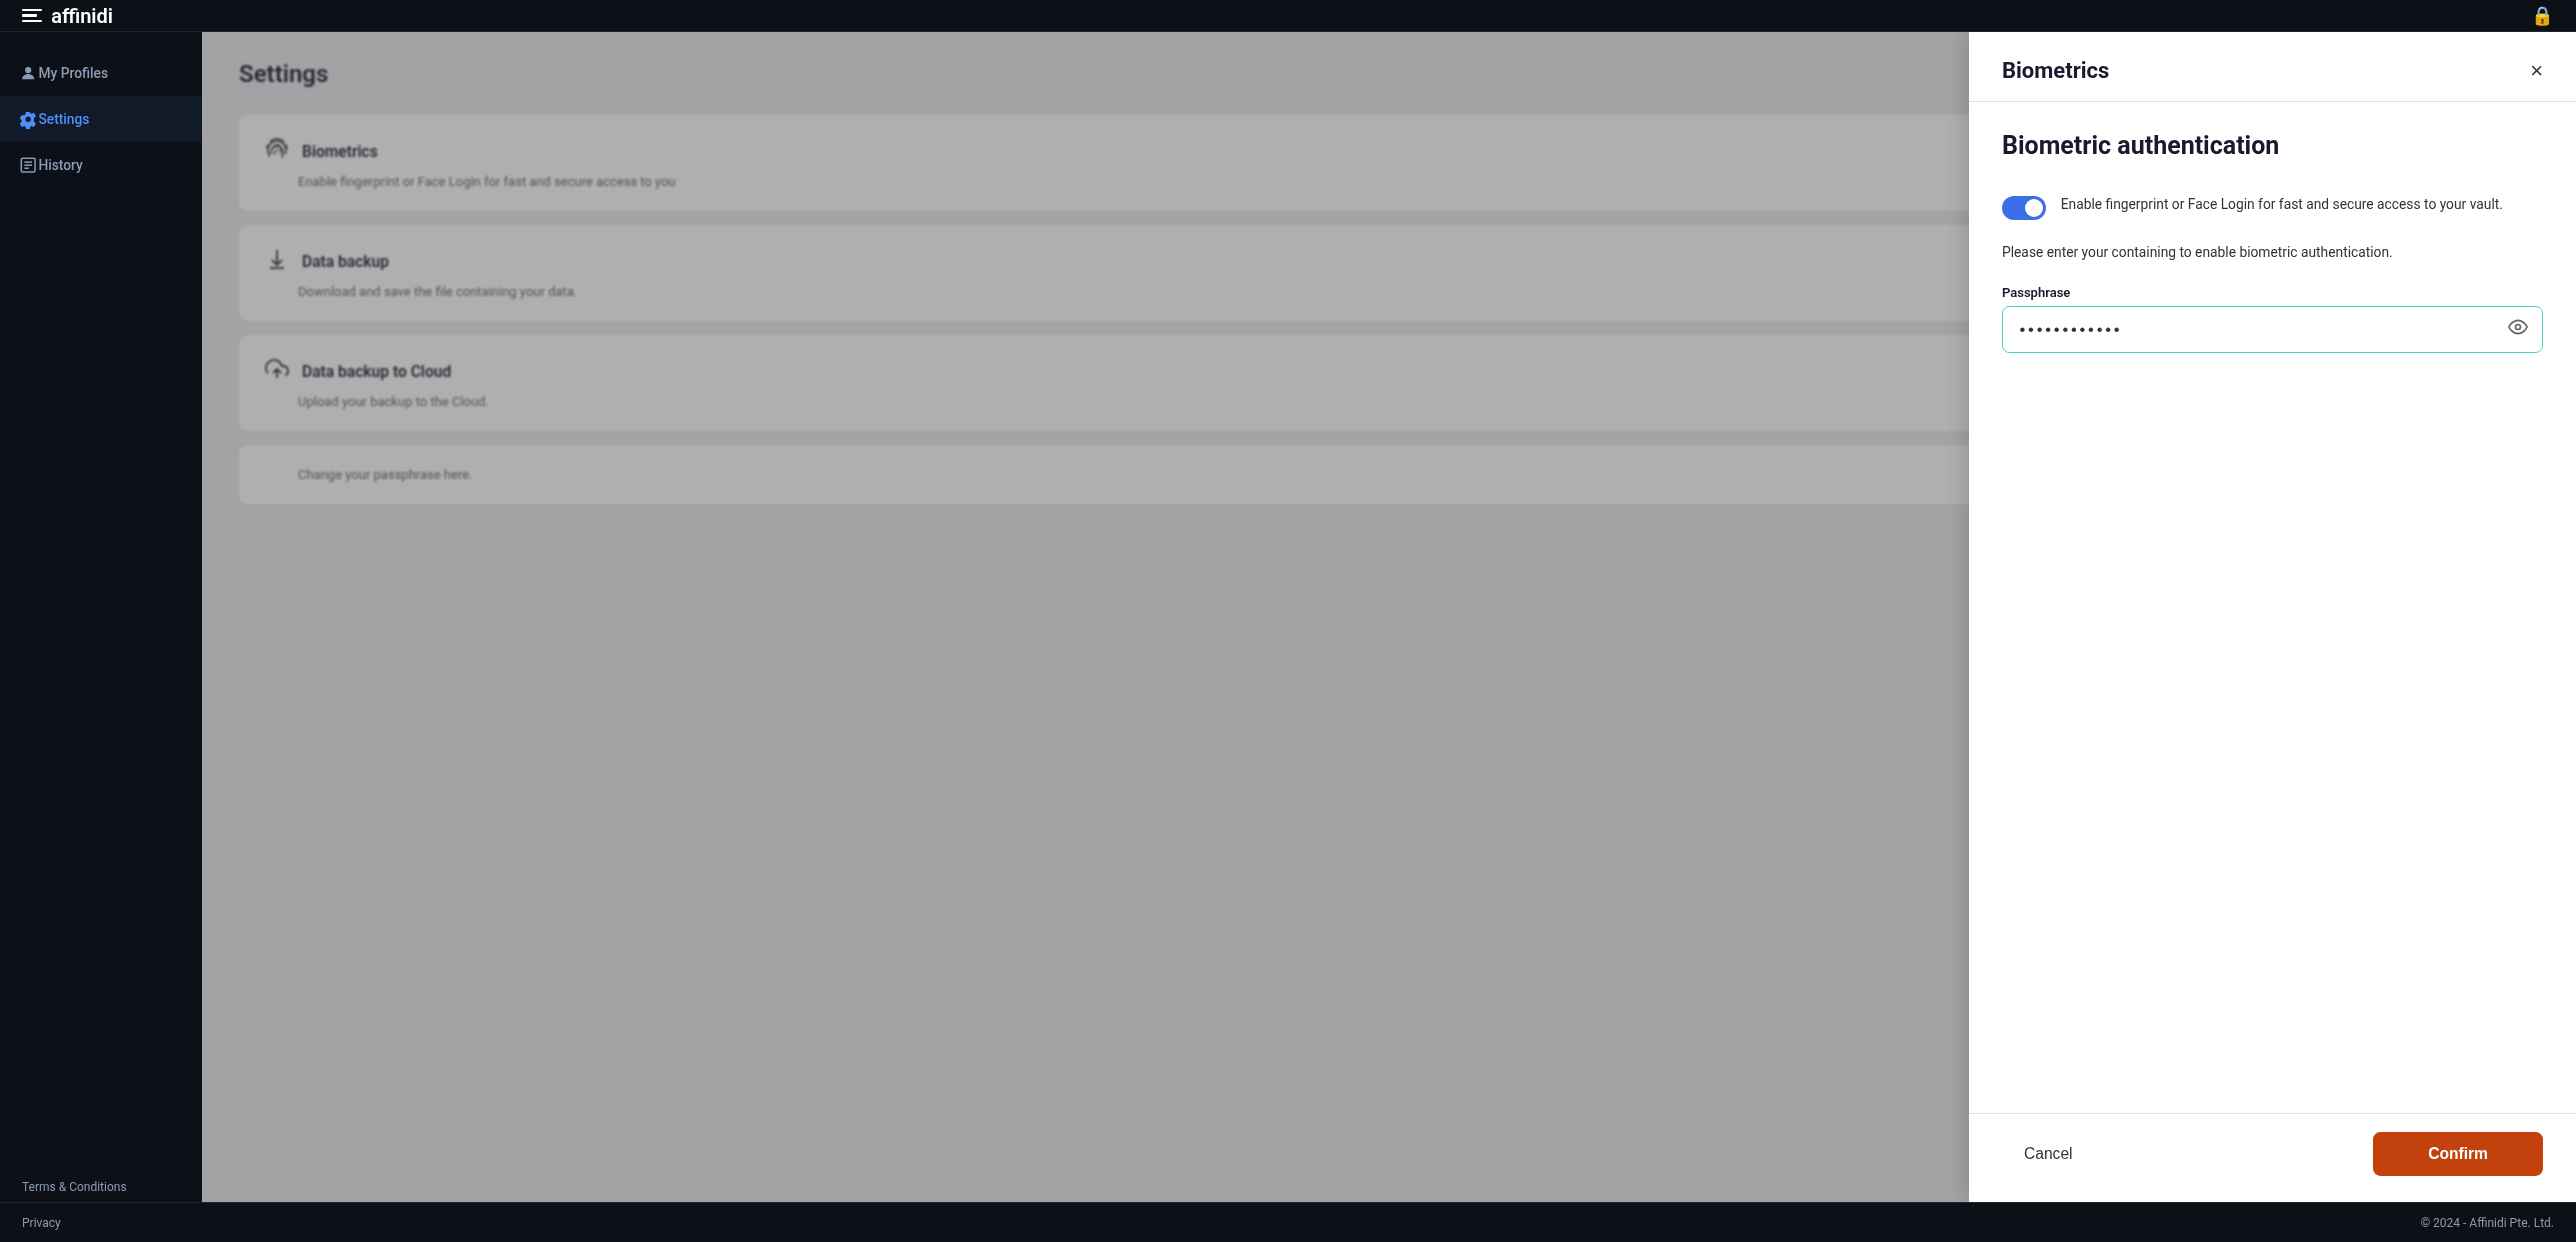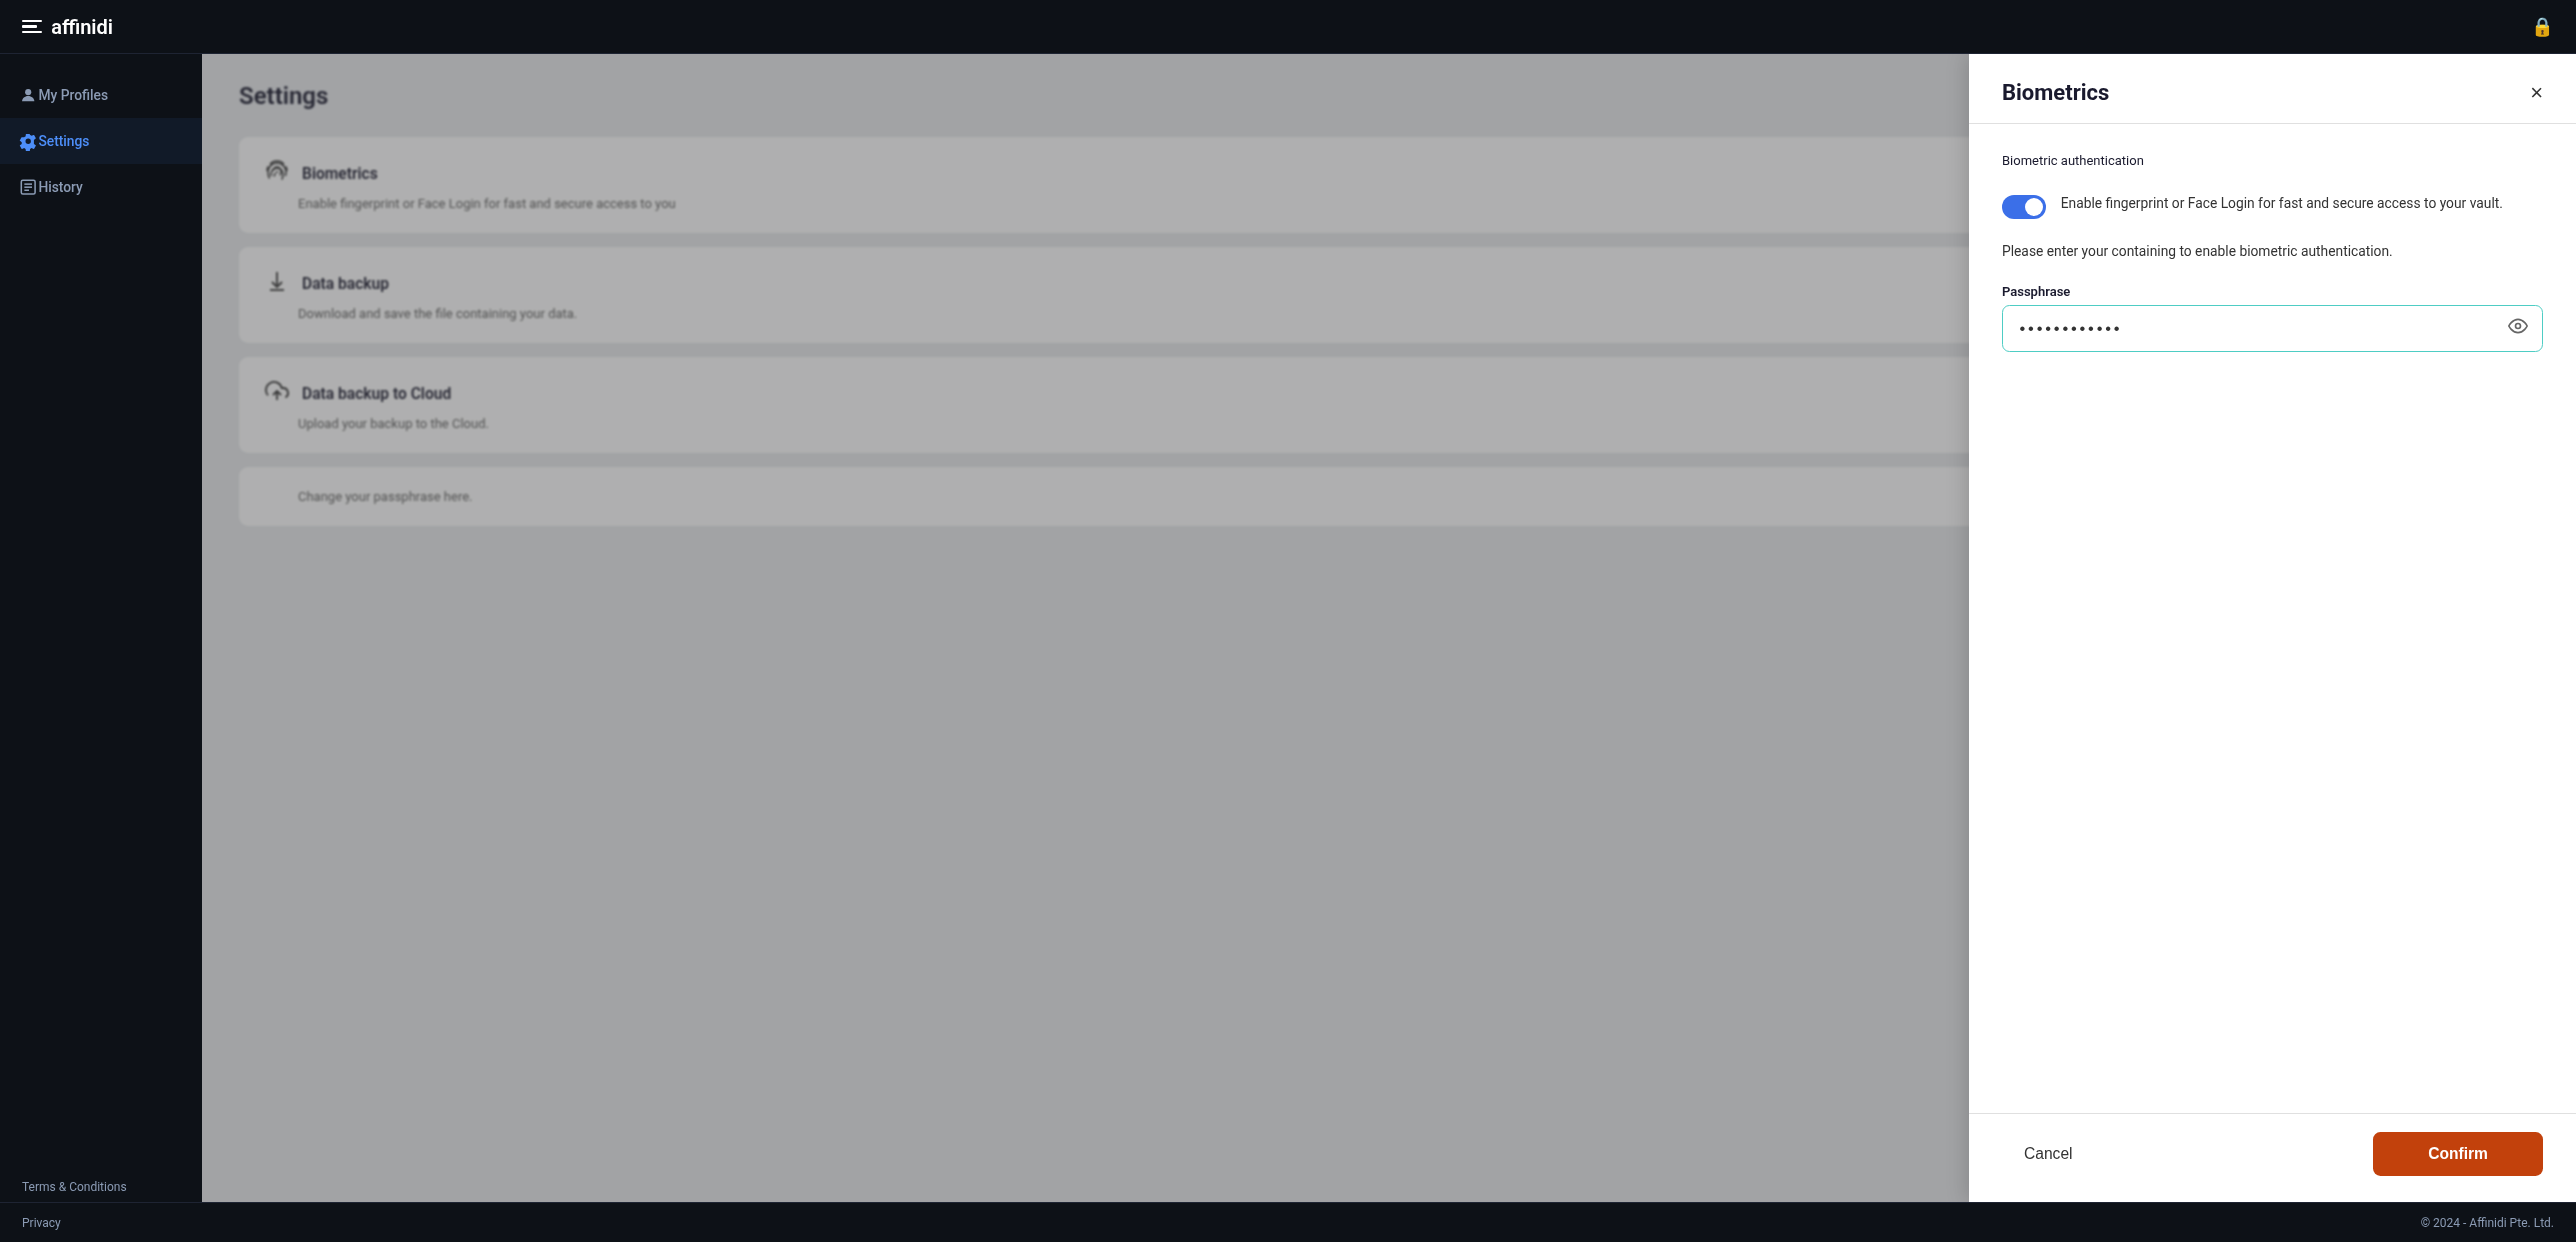--- a/index.html
+++ b/index.html
@@ -7,21 +7,21 @@
       font-family: -apple-system, BlinkMacSystemFont, 'Segoe UI', Roboto, sans-serif;
       background: #0d1117;
       min-height: 100vh;
       display: flex;
       flex-direction: column;
     }
 
     
     .top-header {
       background: #0d1117;
-      height: 54px;
+      height: 32px;
       display: flex;
       align-items: center;
       justify-content: space-between;
       padding: 0 22px;
       border-bottom: 0.9px solid #1e2433;
       flex-shrink: 0;
     }
     .logo-area {
       display: flex;
       align-items: center;
@@ -178,24 +178,24 @@
       cursor: pointer;
       background: none;
       border: none;
       line-height: 1;
     }
     .modal-body {
       flex: 1;
       padding: 29px 33px;
     }
     .biometric-auth-title {
-      font-size: 13px;
-      font-weight: 400;
+      font-size: 25px;
+      font-weight: 700;
       color: #1a1a2e;
-      margin-bottom: 25px;
+      margin-bottom: 34px;
     }
     .toggle-row {
       display: flex;
       align-items: flex-start;
       gap: 14.7px;
       margin-bottom: 22px;
     }
     .toggle-switch {
       flex-shrink: 0;
       width: 44px;

